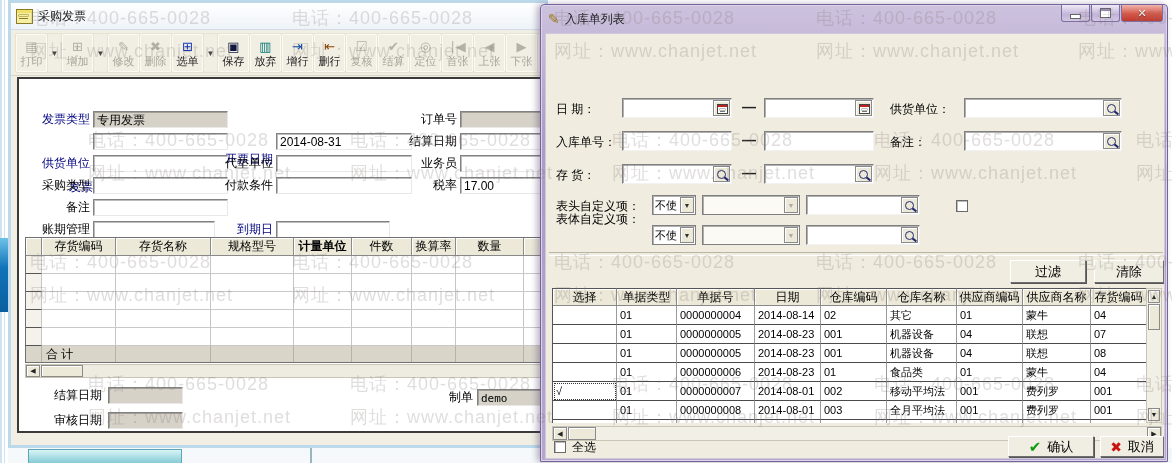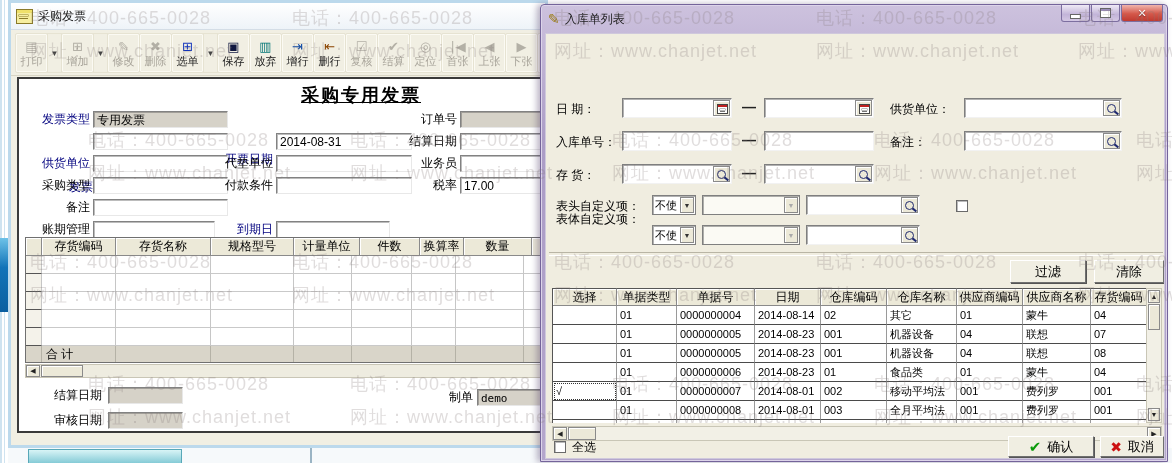--- a/index.html
+++ b/index.html
@@ -213,21 +213,20 @@
           <span class="ticon" style="color: rgb(90, 90, 102);">▶</span>
           <span class="tlabel">下张</span>
         </div>
         <div class="tbtn disabled" style="left: 526px;">
           <span class="ticon" style="color: rgb(90, 90, 102);">▶∣</span>
           <span class="tlabel">末张</span>
         </div>
       </div>
 
     <div id="iw-form">
-      <div class="fw-title">采购专用发票</div>
       <div id="iw-fields">
           <div class="flabel blue" style="left: 11px; top: 32px; width: 60px;">发票类型</div>
           <div class="tb gray" style="left: 74px; top: 32px; width: 135px;">专用发票</div>
           <div class="flabel" style="left: 368px; top: 32px; width: 70px;">订单号</div>
           <div class="tb gray" style="left: 441px; top: 32px; width: 85px;"></div>
           <div class="flabel blue" style="left: 26px; top: 54px; width: 60px; margin-top: 46px;">发票号</div>
           <div class="tb" style="left: 74px; top: 54px; width: 135px;"></div>
           <div class="flabel blue" style="left: 194px; top: 72px; width: 60px;">开票日期</div>
           <div class="tb" style="left: 257px; top: 54px; width: 136px;">2014-08-31</div>
           <div class="flabel" style="left: 368px; top: 54px; width: 70px;">结算日期</div>
@@ -256,21 +255,21 @@
           <div class="tb gray" style="left: 89px; top: 333px; width: 75px;"></div>
           <div class="flabel" style="left: 424px; top: 310px; width: 30px;">制单</div>
           <div class="tb gray mono" style="left: 458px; top: 310px; width: 78px;">demo</div>
         </div>
       <div id="iw-grid">
           <div class="gh-row">
             <div class="gh-cell" style="width: 16px;"></div>
             <div class="gh-cell" style="width: 74px;">存货编码</div>
             <div class="gh-cell" style="width: 95px;">存货名称</div>
             <div class="gh-cell" style="width: 83px;">规格型号</div>
-            <div class="gh-cell" style="width: 66px;">计量单位</div>
+            <div class="gh-cell" style="width: 58px; font-weight: bold;">计量单位</div>
             <div class="gh-cell" style="width: 60px;">件数</div>
             <div class="gh-cell" style="width: 44px;">换算率</div>
             <div class="gh-cell" style="width: 68px;">数量</div>
             <div class="gh-cell" style="width: 60px;">原币</div>
           </div>
           <div class="gb-row">
             <div class="gb-cell sel" style="width: 16px;"></div>
             <div class="gb-cell" style="width: 74px;"></div>
             <div class="gb-cell" style="width: 95px;"></div>
             <div class="gb-cell" style="width: 83px;"></div>

